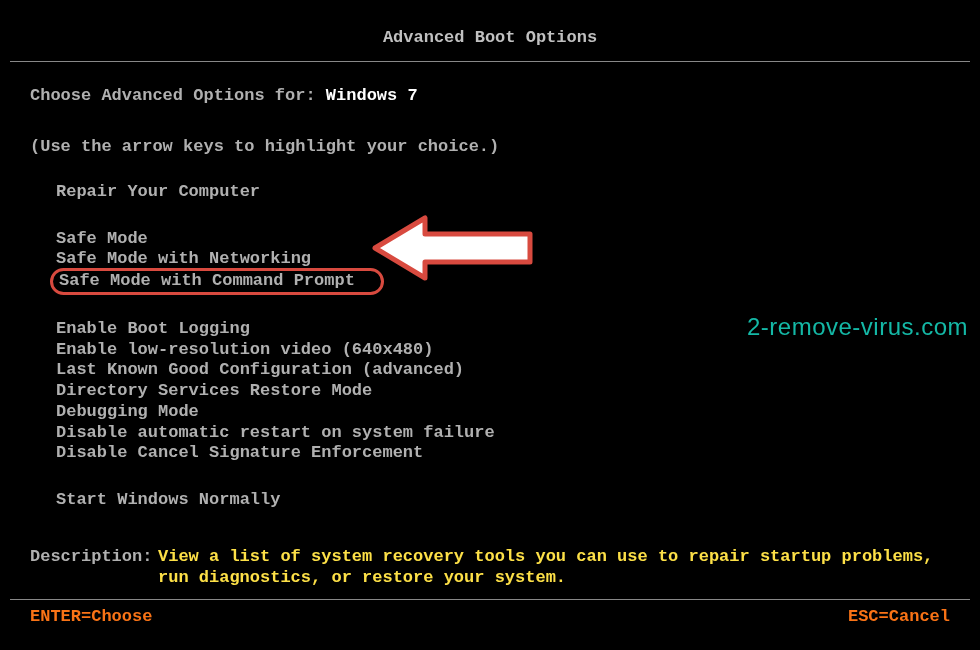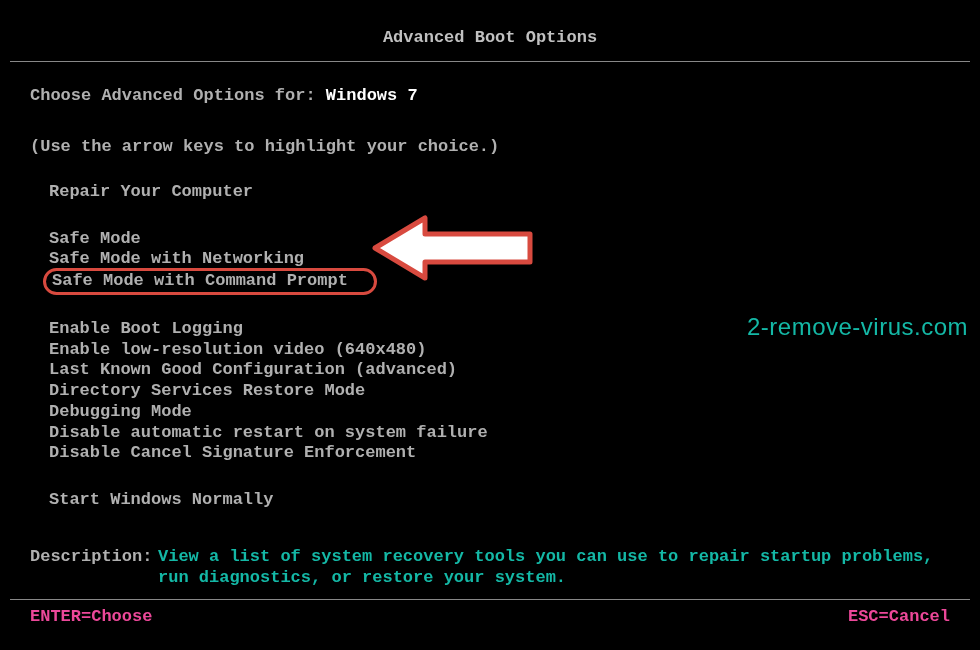--- a/index.html
+++ b/index.html
@@ -44,21 +44,21 @@
       margin-bottom: 2px;
     }
     .os-name {
       color: #fff;
     }
     .hint-line {
       margin-bottom: 26px;
       margin-top: 32px;
     }
     .group {
-      margin-left: 19px;
+      margin-left: 26px;
       margin-bottom: 26px;
       line-height: 1.22;
     }
     .menu-item {
       color: #b0b0b0;
       cursor: default;
     }
     .highlighted-wrapper {
       display: inline-block;
       border: 3px solid #d84a3f;
@@ -73,39 +73,39 @@
       margin-bottom: 30px;
       padding-left: 20px;
       padding-right: 20px;
       display: flex;
     }
     .desc-label {
       width: 128px;
       flex-shrink: 0;
     }
     .desc-text {
-      color: #14b8a6;
+      color: #fde047;
       line-height: 1.22;
     }
     .footer-line {
       border-top: 1px solid #888;
       width: 100%;
       height: 1px;
       position: absolute;
       bottom: 40px;
       left: 0;
     }
     .footer {
       position: absolute;
       bottom: 14px;
       left: 20px;
       right: 20px;
       display: flex;
       justify-content: space-between;
-      color: #ec4899;
+      color: #f97316;
     }
     .watermark {
       position: absolute;
       right: 2px;
       top: 303px;
       color: #14b8a6;
       font-family: Arial, sans-serif;
       font-size: 24px;
       font-weight: normal;
       letter-spacing: 0.5px;

